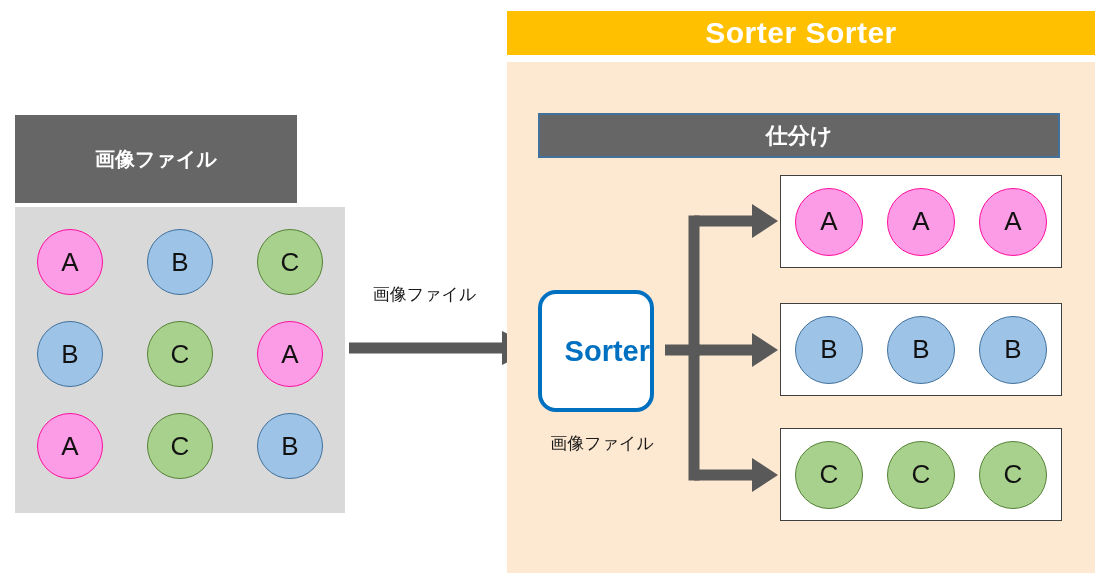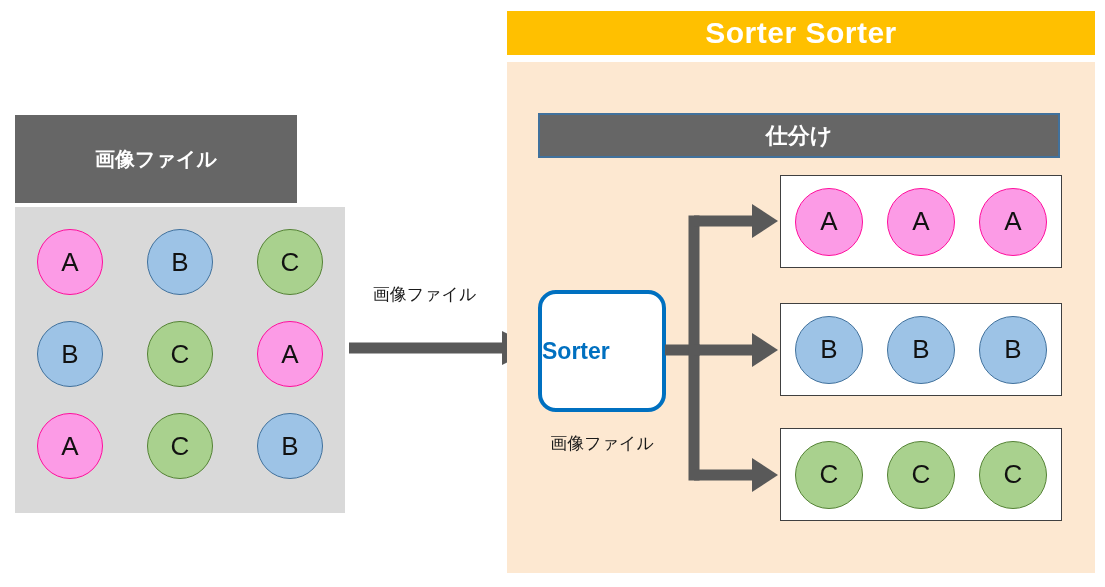--- a/index.html
+++ b/index.html
@@ -19,24 +19,24 @@
   }
   .es-body { left:507px; top:62px; width:588px; height:511px; background:var(--panel-peach,#FDE8D1); }
   .sort-bar {
     left:538px; top:113px; width:522px; height:45px;
     background:var(--header-gray,#666666);
     border:2px solid var(--sort-bar-border,#41719C);
     display:flex; align-items:center; justify-content:center;
     color:#fff; font-weight:bold; font-size:22px;
   }
   .sorter-box {
-    left:538px; top:290px; width:128px; height:122px;
+    left:538px; top:290px; width:116px; height:122px;
     background:#ffffff; border:4px solid var(--sorter-blue,#0070C0); border-radius:18px;
-    display:flex; align-items:center; justify-content:flex-start;
-    color:var(--sorter-blue,#0070C0); font-weight:bold; font-size:23px;
+    display:flex; align-items:center; justify-content:flex-end;
+    color:var(--sorter-blue,#0070C0); font-weight:bold; font-size:29px;
   }
   .sorter-caption { left:528px; top:432px; width:148px; text-align:center; font-size:17px; }
 
   
   .left-header {
     left:15px; top:115px; width:282px; height:88px;
     background:var(--header-gray,#666666);
     display:flex; flex-direction:column; align-items:center; justify-content:center;
     color:#fff; font-weight:bold; font-size:20px; line-height:1.4; text-align:center;
   }

